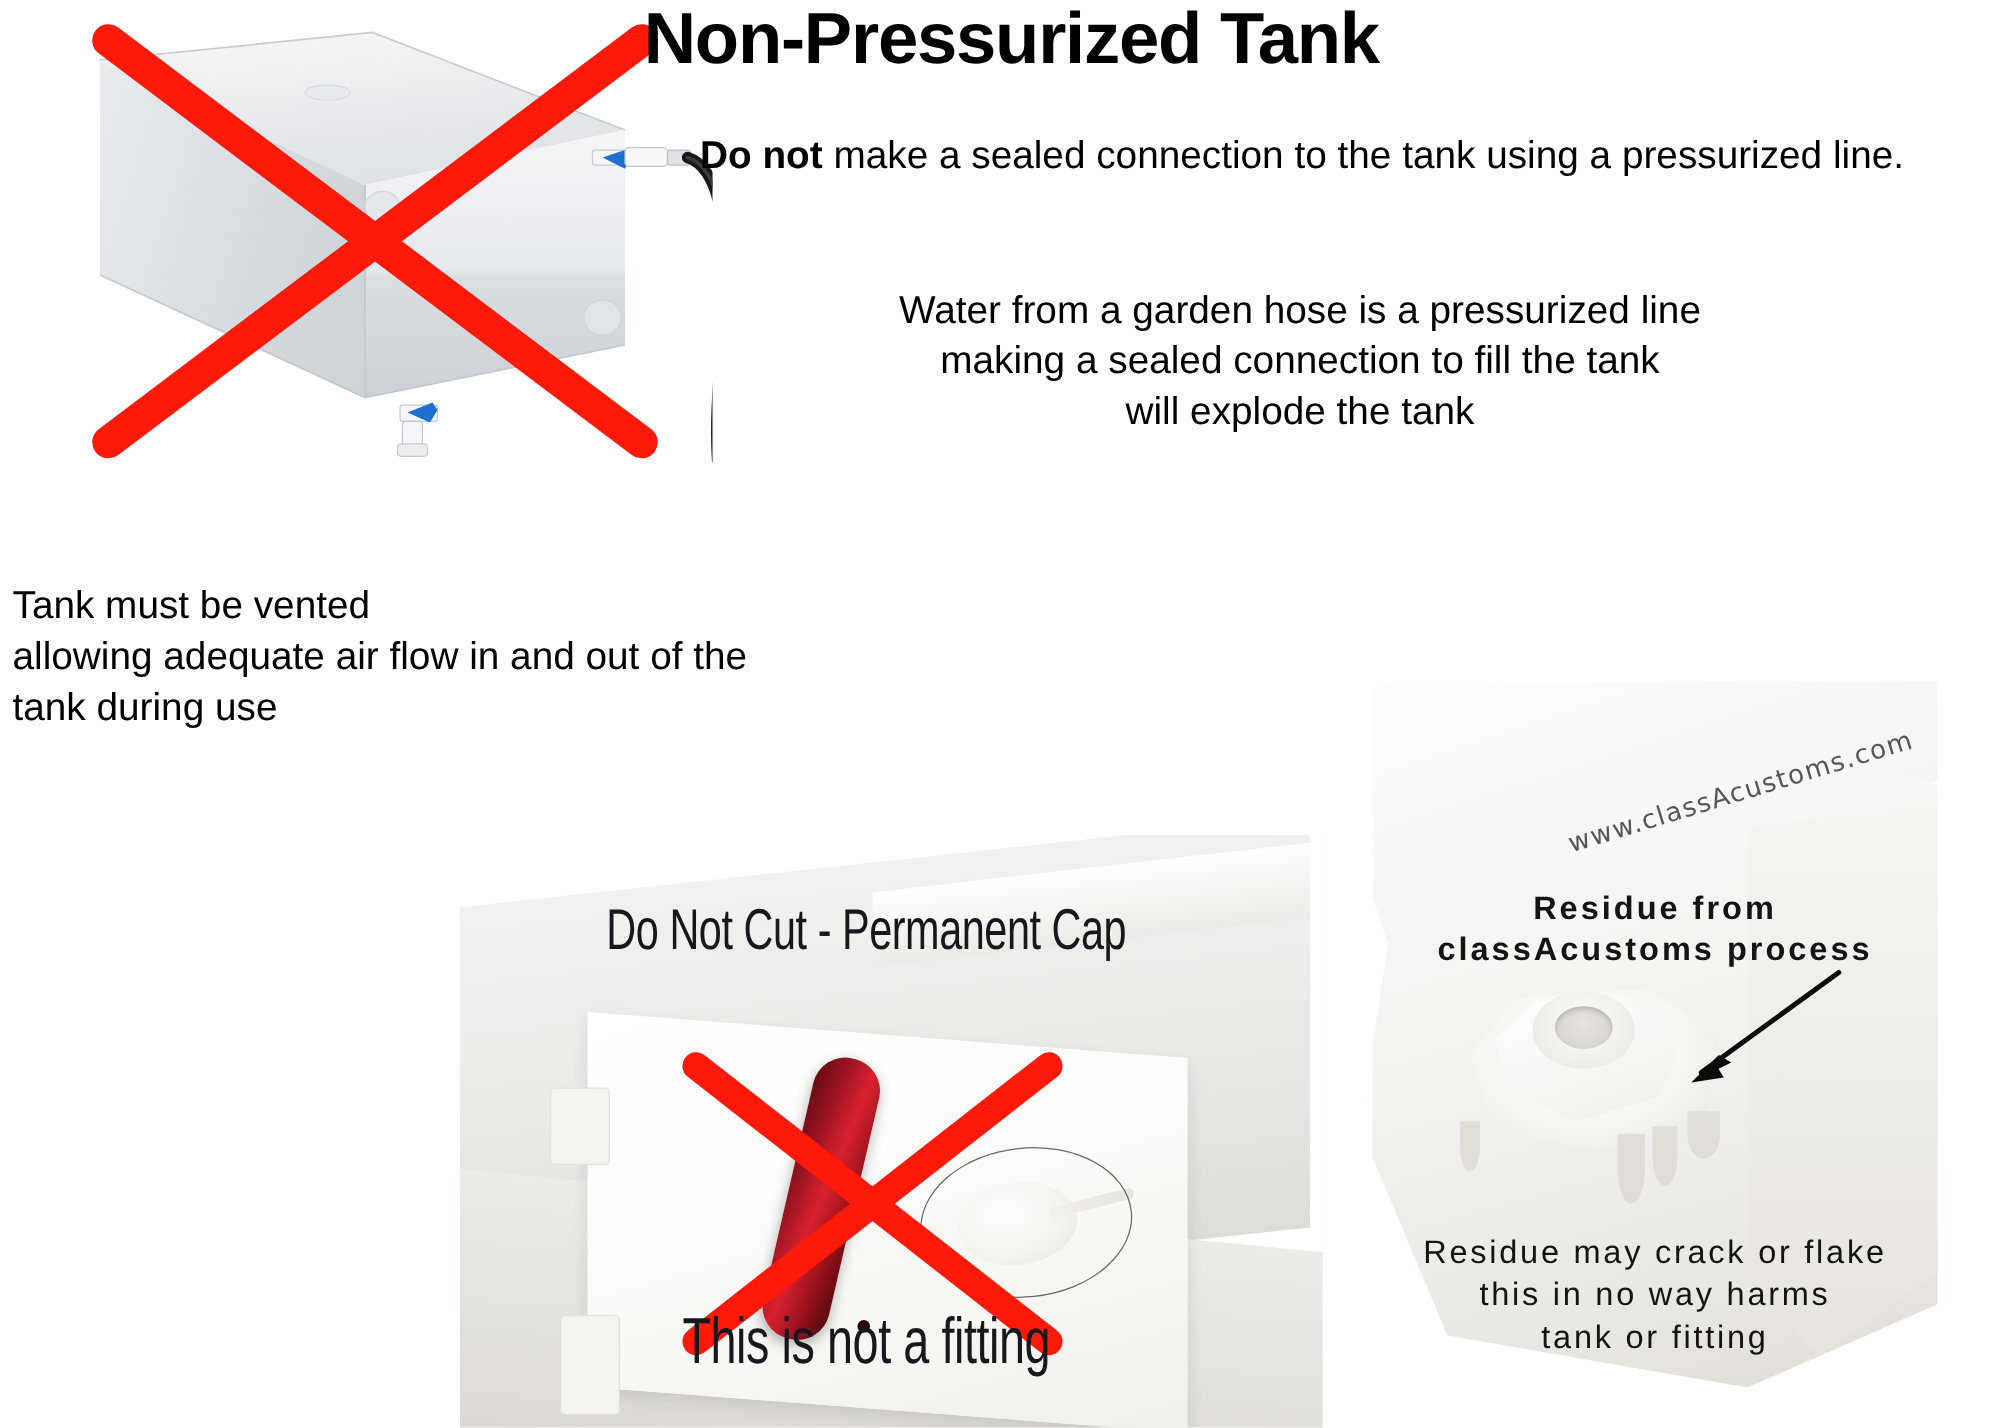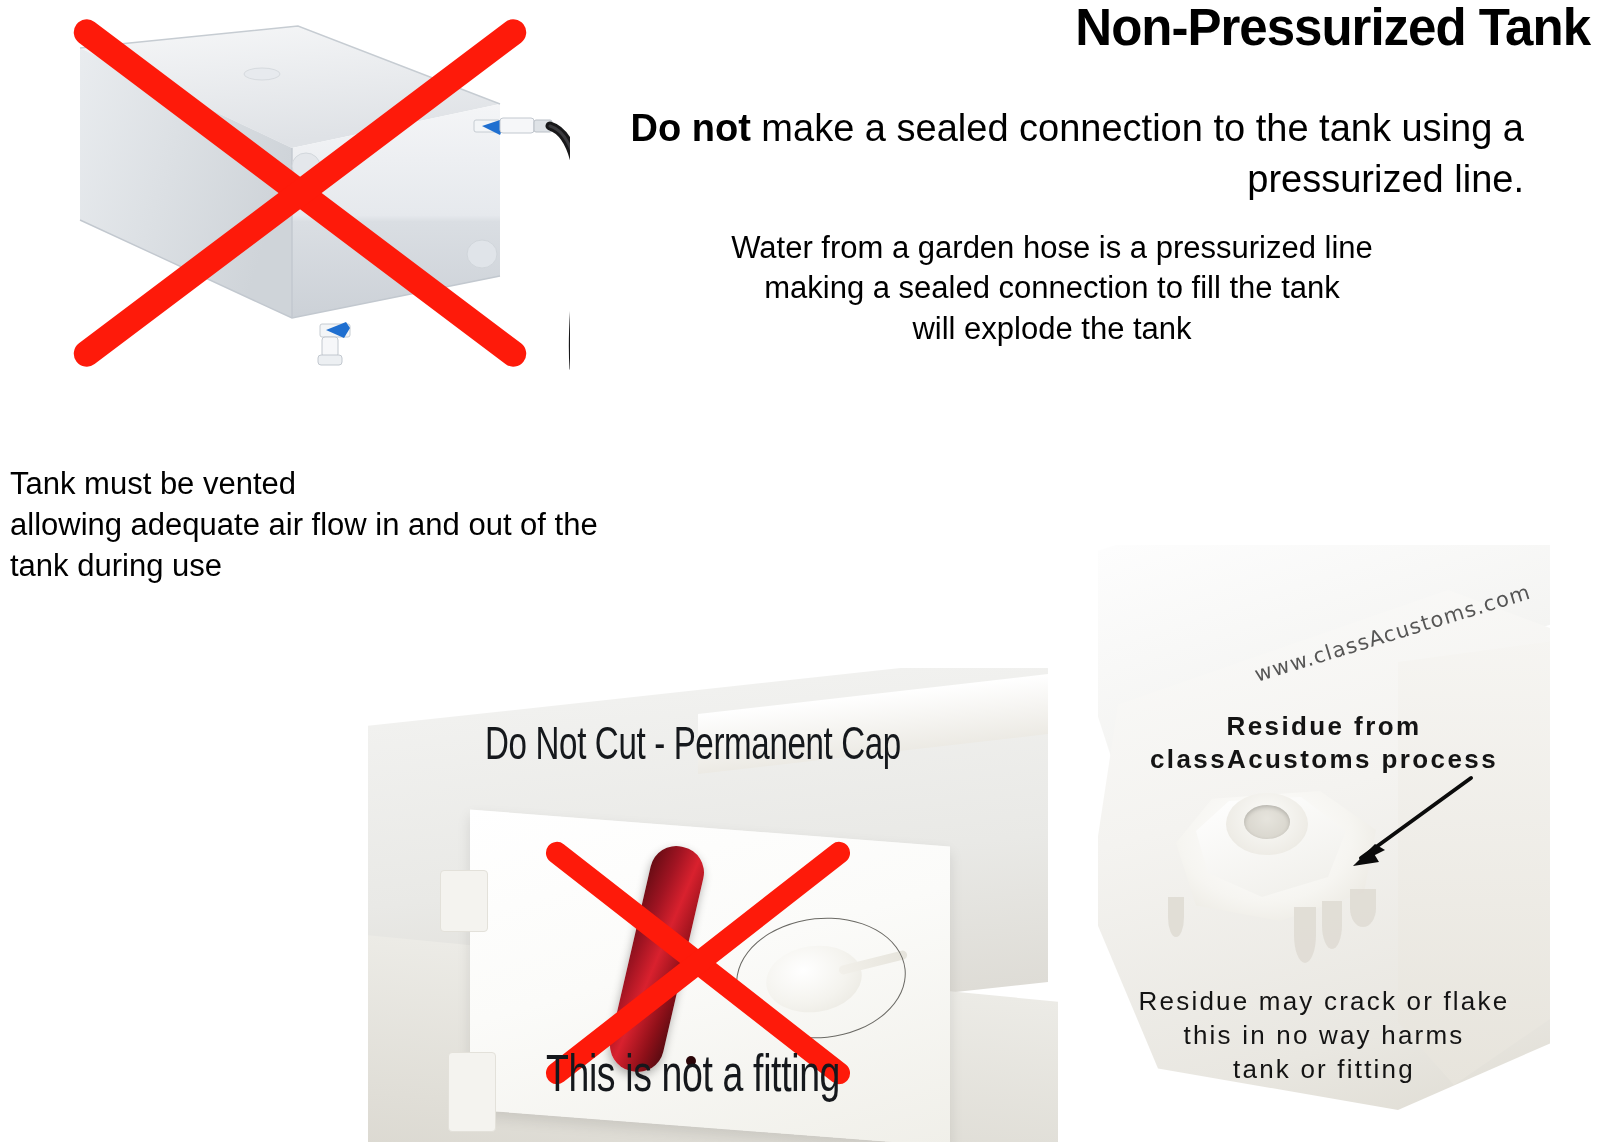--- a/index.html
+++ b/index.html
@@ -14,28 +14,28 @@
   .tank-top{position:absolute;left:0;top:0;width:100%;height:100%;}
 
   
   .redx{position:absolute;left:20px;top:0px;width:500px;height:370px;pointer-events:none;}
   .redx span{position:absolute;left:50%;top:50%;width:560px;height:26px;margin-left:-280px;
     margin-top:-13px;background:#fe1a0a;border-radius:13px;}
   .redx span.a{transform:rotate(37deg);}
   .redx span.b{transform:rotate(-37deg);}
 
   
-  .title{position:absolute;left:515px;top:2px;width:1075px;text-align:right;
-    font-size:51px;font-weight:700;letter-spacing:-1px;line-height:1.0;}
-
-  .para1{position:absolute;left:524px;top:103px;width:1000px;text-align:right;
-    font-size:38px;font-weight:500;line-height:1.33;}
+  .title{position:absolute;left:515px;top:2px;width:1075px;text-align:left;
+    font-size:58px;font-weight:700;letter-spacing:-1px;line-height:1.0;}
+
+  .para1{position:absolute;left:560px;top:103px;width:1000px;text-align:left;
+    font-size:31px;font-weight:500;line-height:1.33;}
   .para1 b{font-weight:700;}
 
-  .para2{position:absolute;left:572px;top:228px;width:960px;text-align:center;
+  .para2{position:absolute;left:560px;top:228px;width:960px;text-align:center;
     font-size:31px;font-weight:500;line-height:1.30;}
 
   .para3{position:absolute;left:10px;top:428px;width:800px;text-align:left;
     font-size:31px;font-weight:500;line-height:1.32;margin-top:36px;}
 
   
   .cap-photo{position:absolute;left:368px;top:668px;width:690px;height:510px;
     background:#f7f6f3;overflow:hidden;}
   .cp-bgwhite{position:absolute;inset:0;background:#ffffff;}
   

